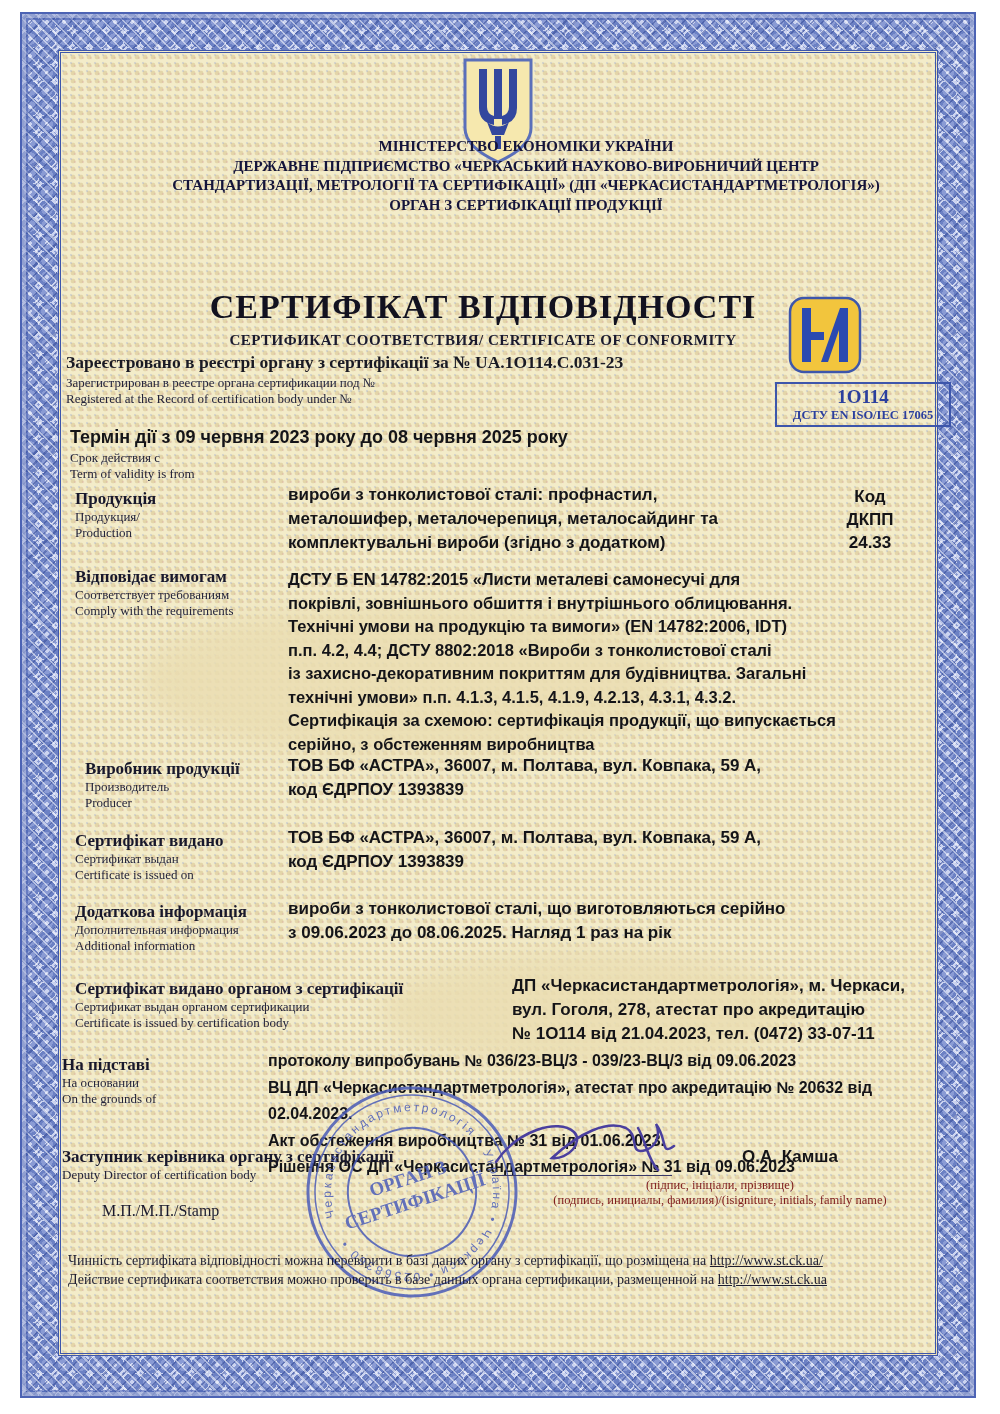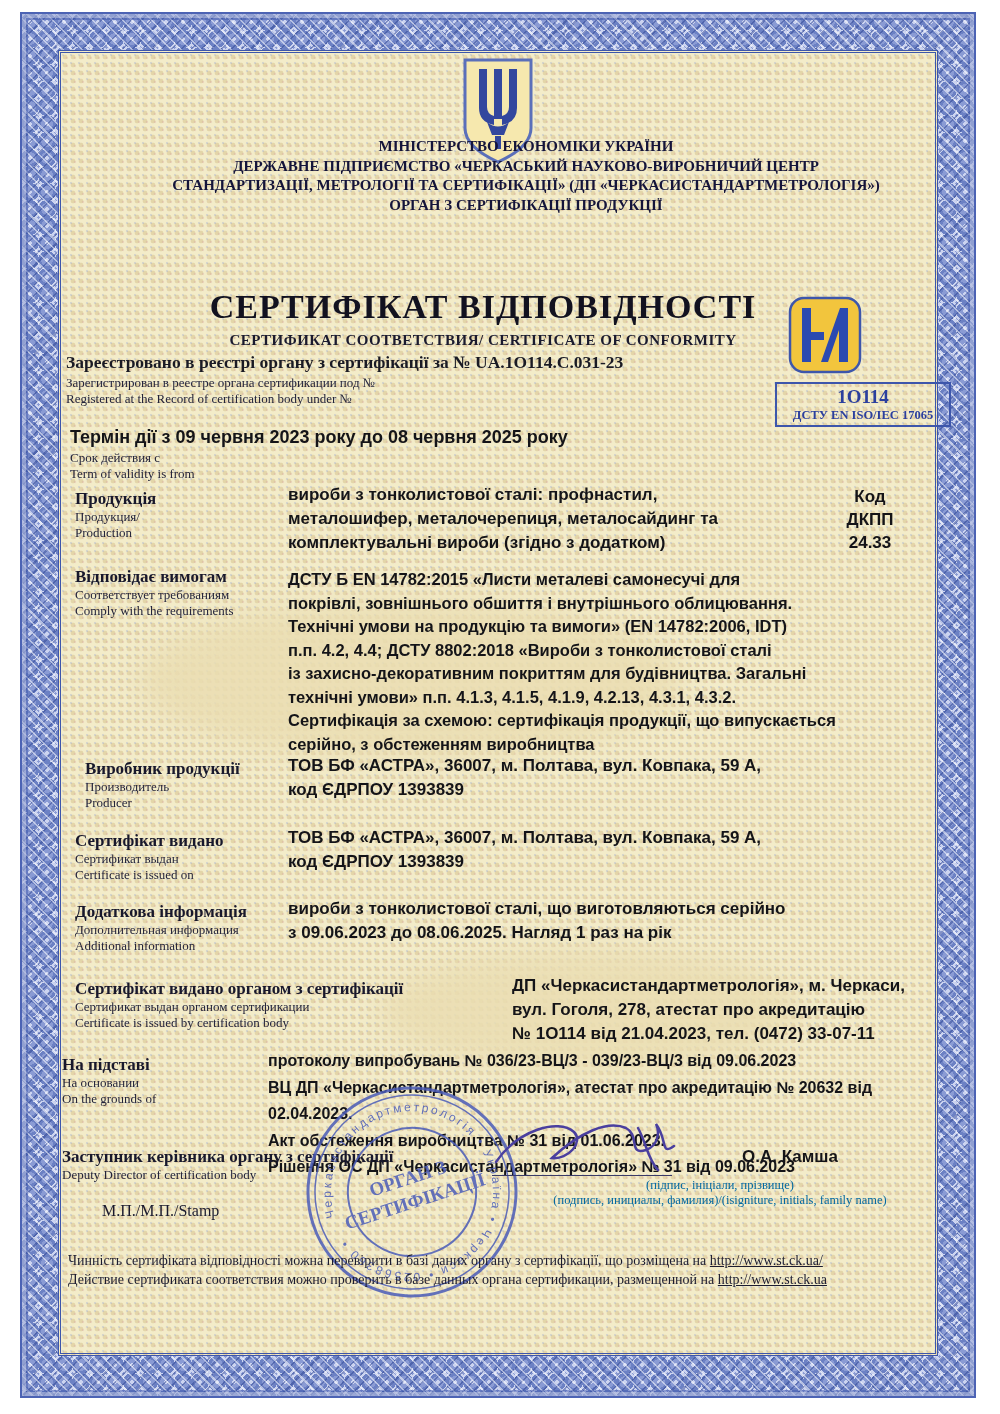--- a/index.html
+++ b/index.html
@@ -38,21 +38,21 @@
   .small-gap{margin-top:2px;}
   .acc-box{border:2px solid #3d56ab;color:#2b3f9e;text-align:center;padding:2px 6px;}
   .acc-num{font-weight:bold;font-size:19px;line-height:21px;}
   .acc-std{font-weight:bold;font-size:12.5px;line-height:16px;}
   .code-box{font-family:"Liberation Sans", sans-serif;font-weight:bold;font-size:17px;line-height:23px;
             text-align:center;color:#141418;}
   .foot{font-size:14px;color:#1c1c30;}
   .foot .url{text-decoration:underline;}
   .sig-line{border-top:1.5px solid #3a3a66;}
   .name{font-family:"Liberation Sans", sans-serif;font-weight:bold;font-size:17px;color:#141418;}
-  .cap{font-size:12.5px;line-height:15px;color:#0369a1;text-align:center;}
+  .cap{font-size:12.5px;line-height:15px;color:#7f1d1d;text-align:center;}
   .mp{font-size:16px;color:#1a1a2e;}
 </style>
 </head>
 <body>
 
 <div class="page">
   <div class="frame"></div>
   <div class="inner"></div>
   <div class="blotch" style="left:140px;top:600px;width:540px;height:160px;"></div>
   <div class="blotch" style="left:380px;top:950px;width:420px;height:120px;"></div>

